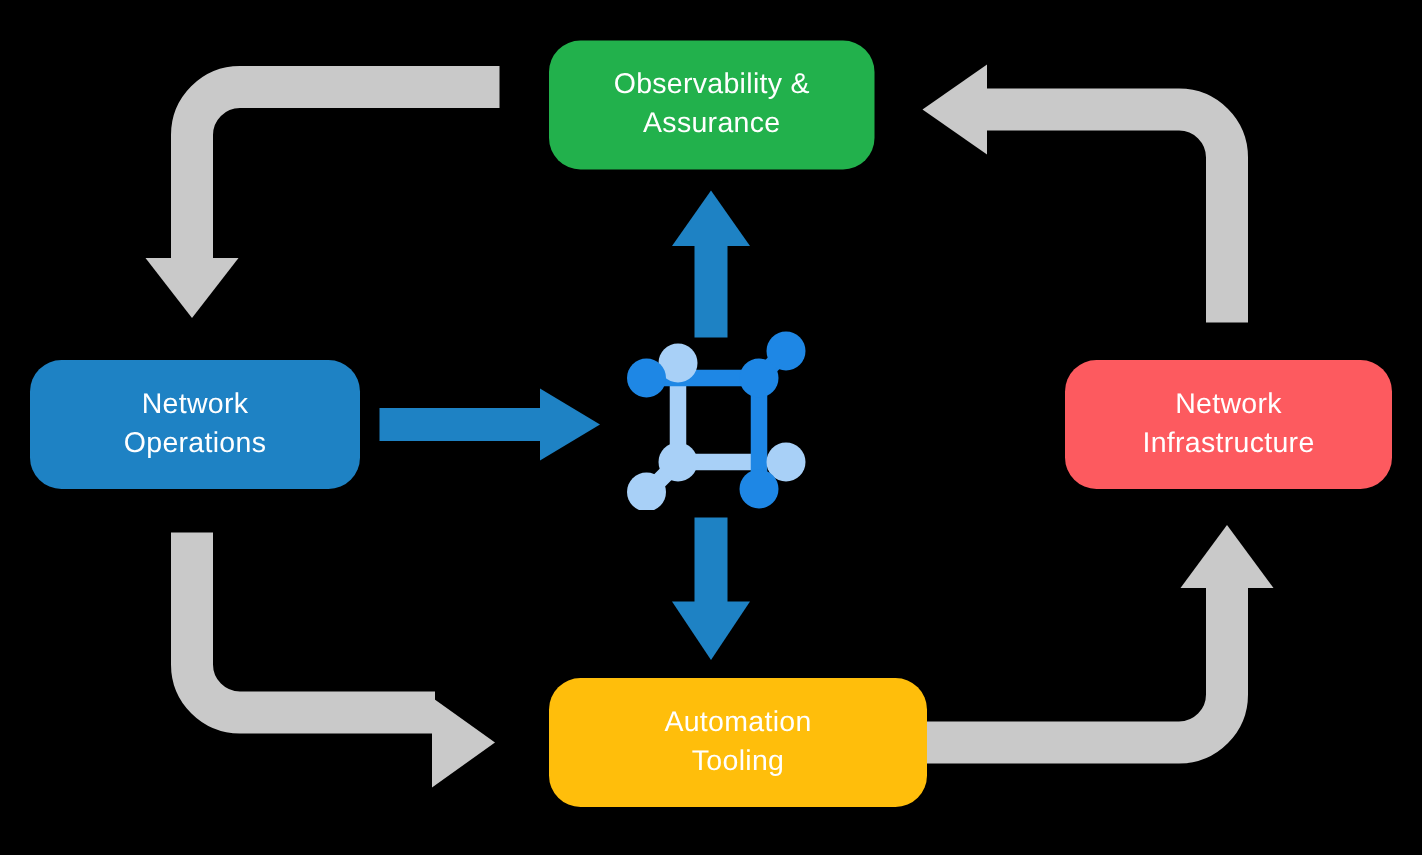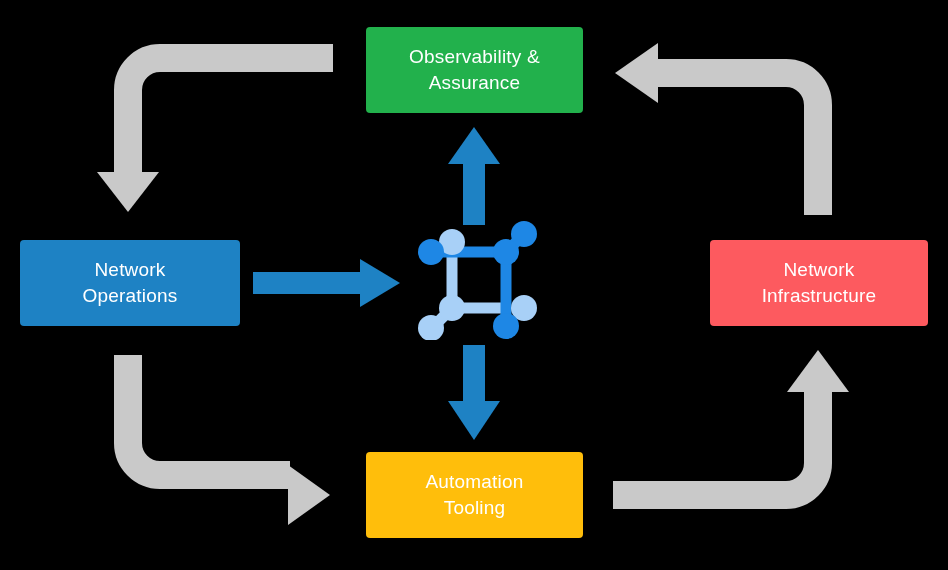--- a/index.html
+++ b/index.html
@@ -20,21 +20,21 @@
   }
   #arrow-layer {
     position: absolute;
     left: 0;
     top: 0;
     width: 948px;
     height: 570px;
   }
   .node-box {
     position: absolute;
-    border-radius: 4px;
+    border-radius: 21px;
     display: flex;
     align-items: center;
     justify-content: center;
     text-align: center;
     color: #ffffff;
     font-size: 19px;
     line-height: 1.35;
     font-weight: 400;
     letter-spacing: 0.2px;
     box-sizing: border-box;
@@ -58,21 +58,21 @@
   }
   #box-network-infrastructure {
     left: 710px;
     top: 240px;
     width: 218px;
     height: 86px;
   }
   #box-automation-tooling {
     left: 366px;
     top: 452px;
-    width: 217px;
+    width: 252px;
     height: 86px;
     justify-content: center;
   }
   #hub-icon {
     position: absolute;
     left: 418px;
     top: 220px;
     width: 120px;
     height: 120px;
   }

